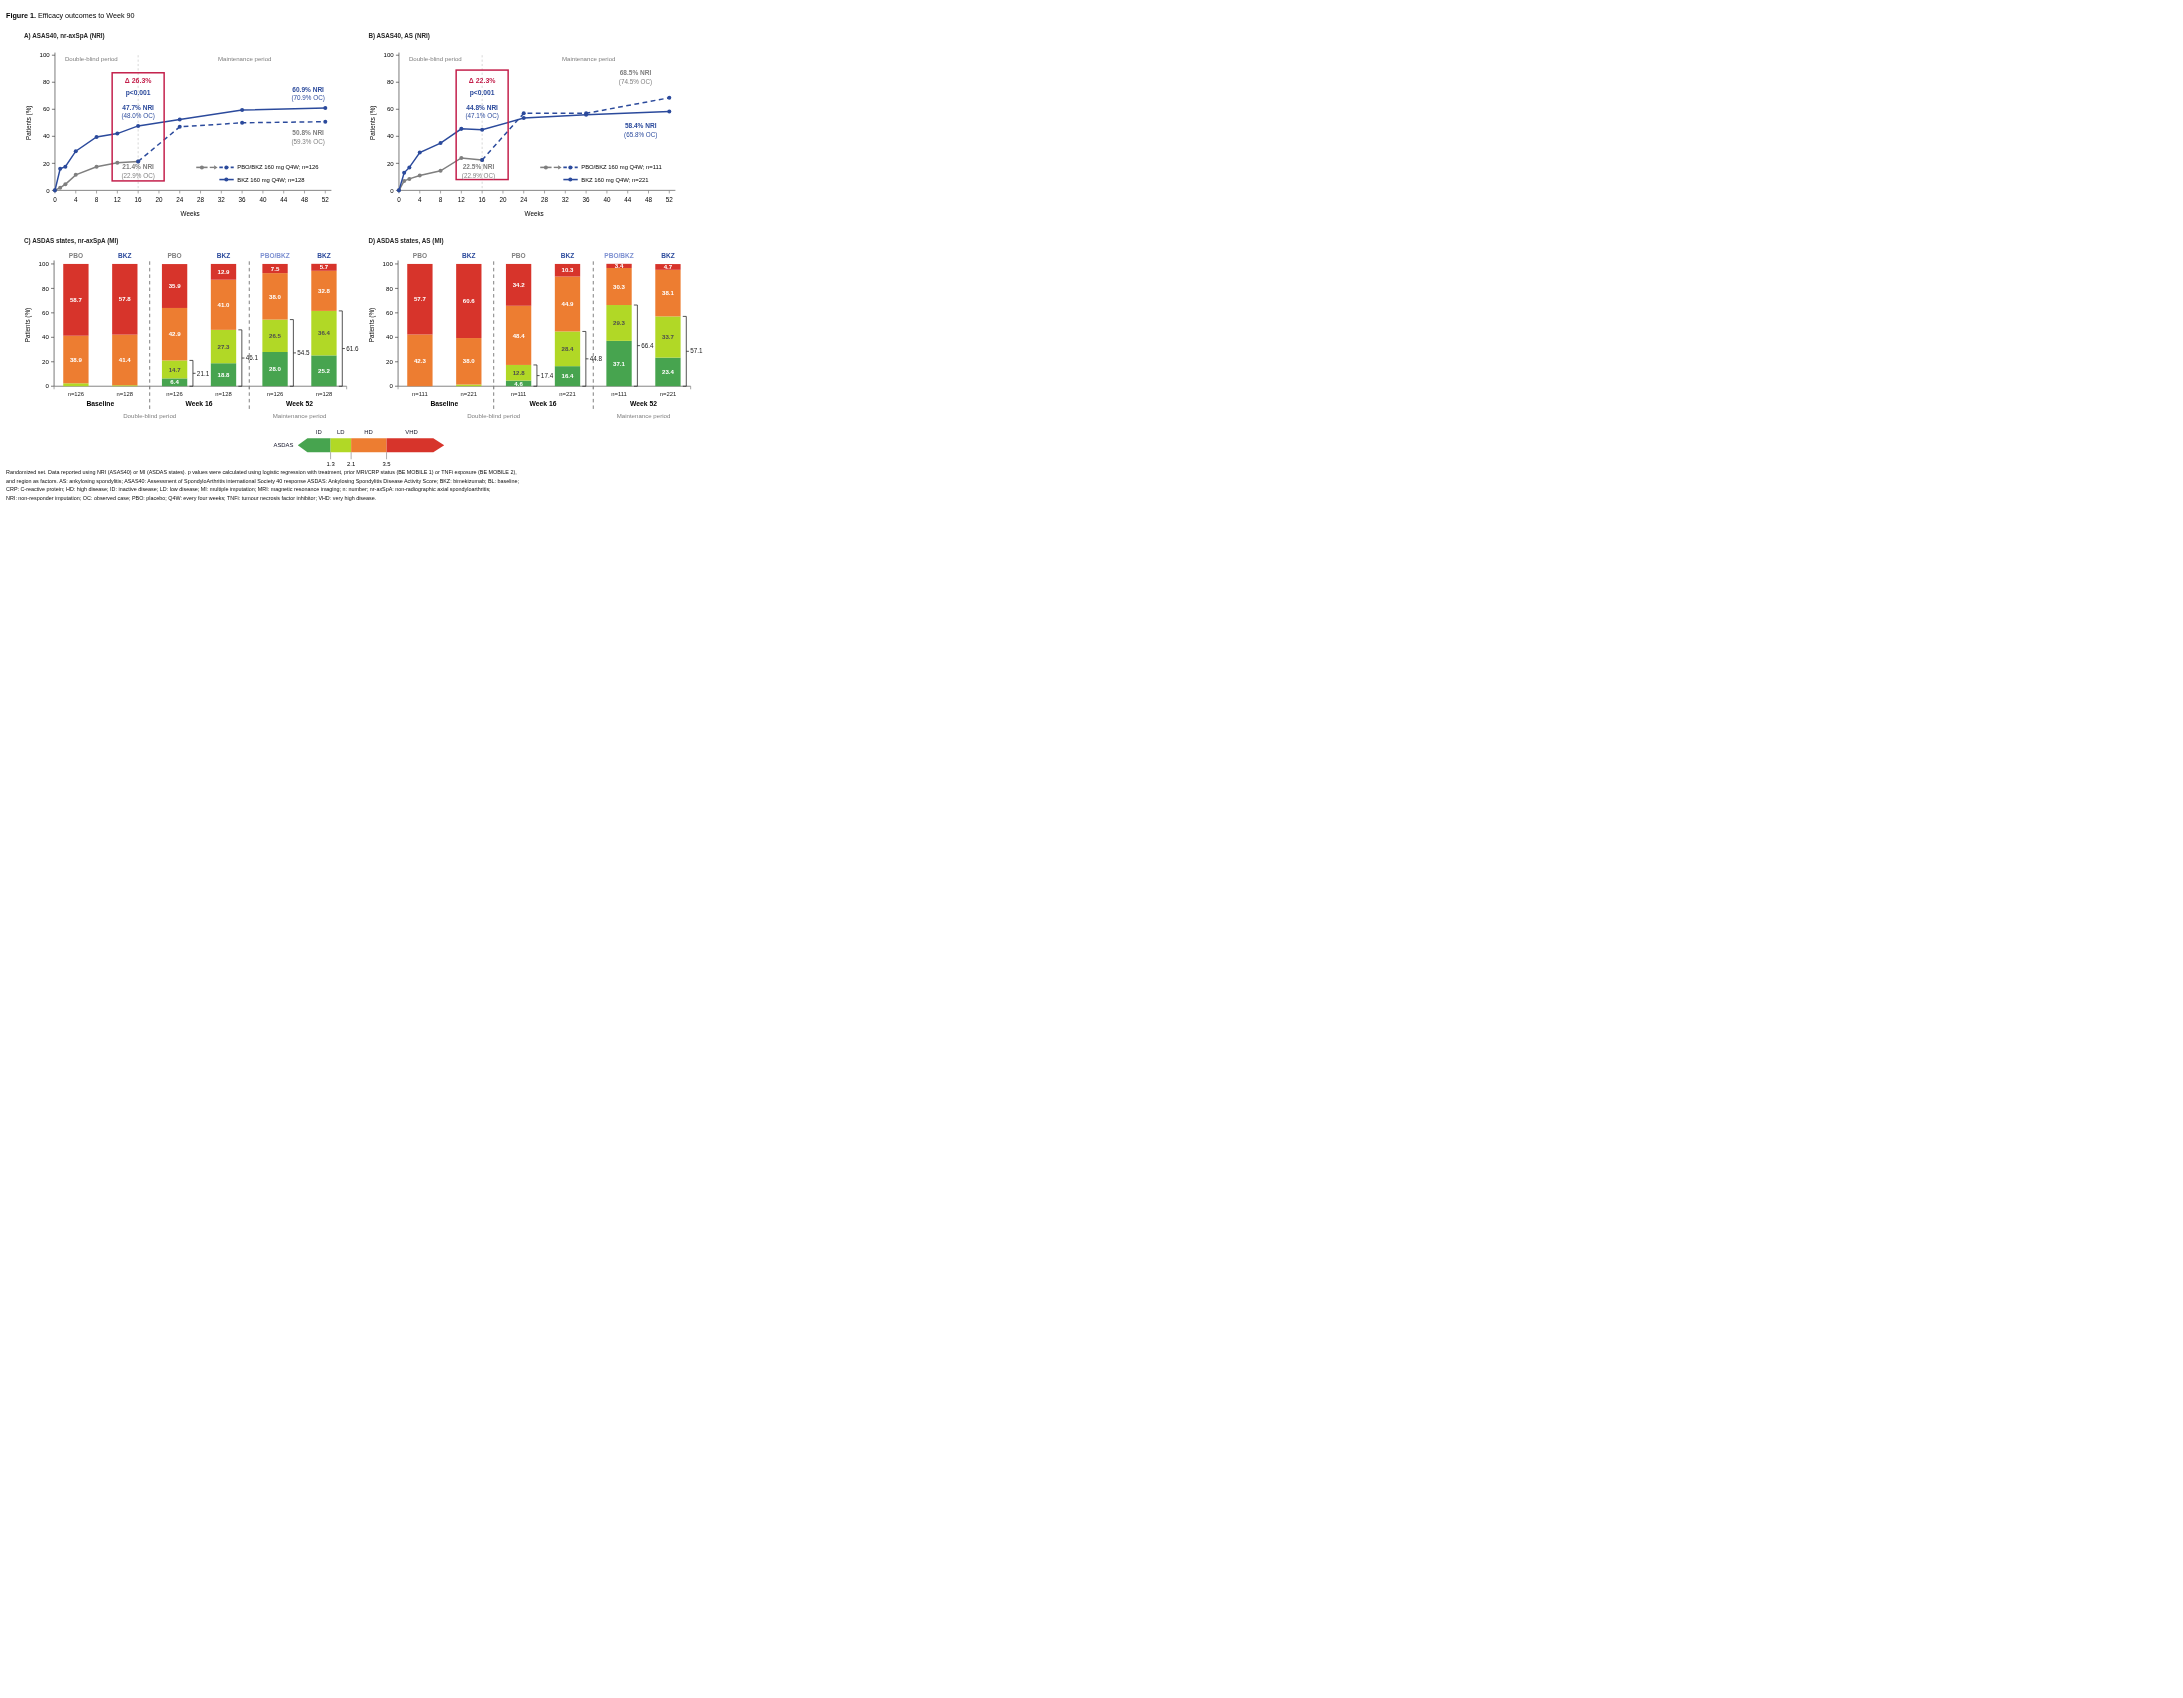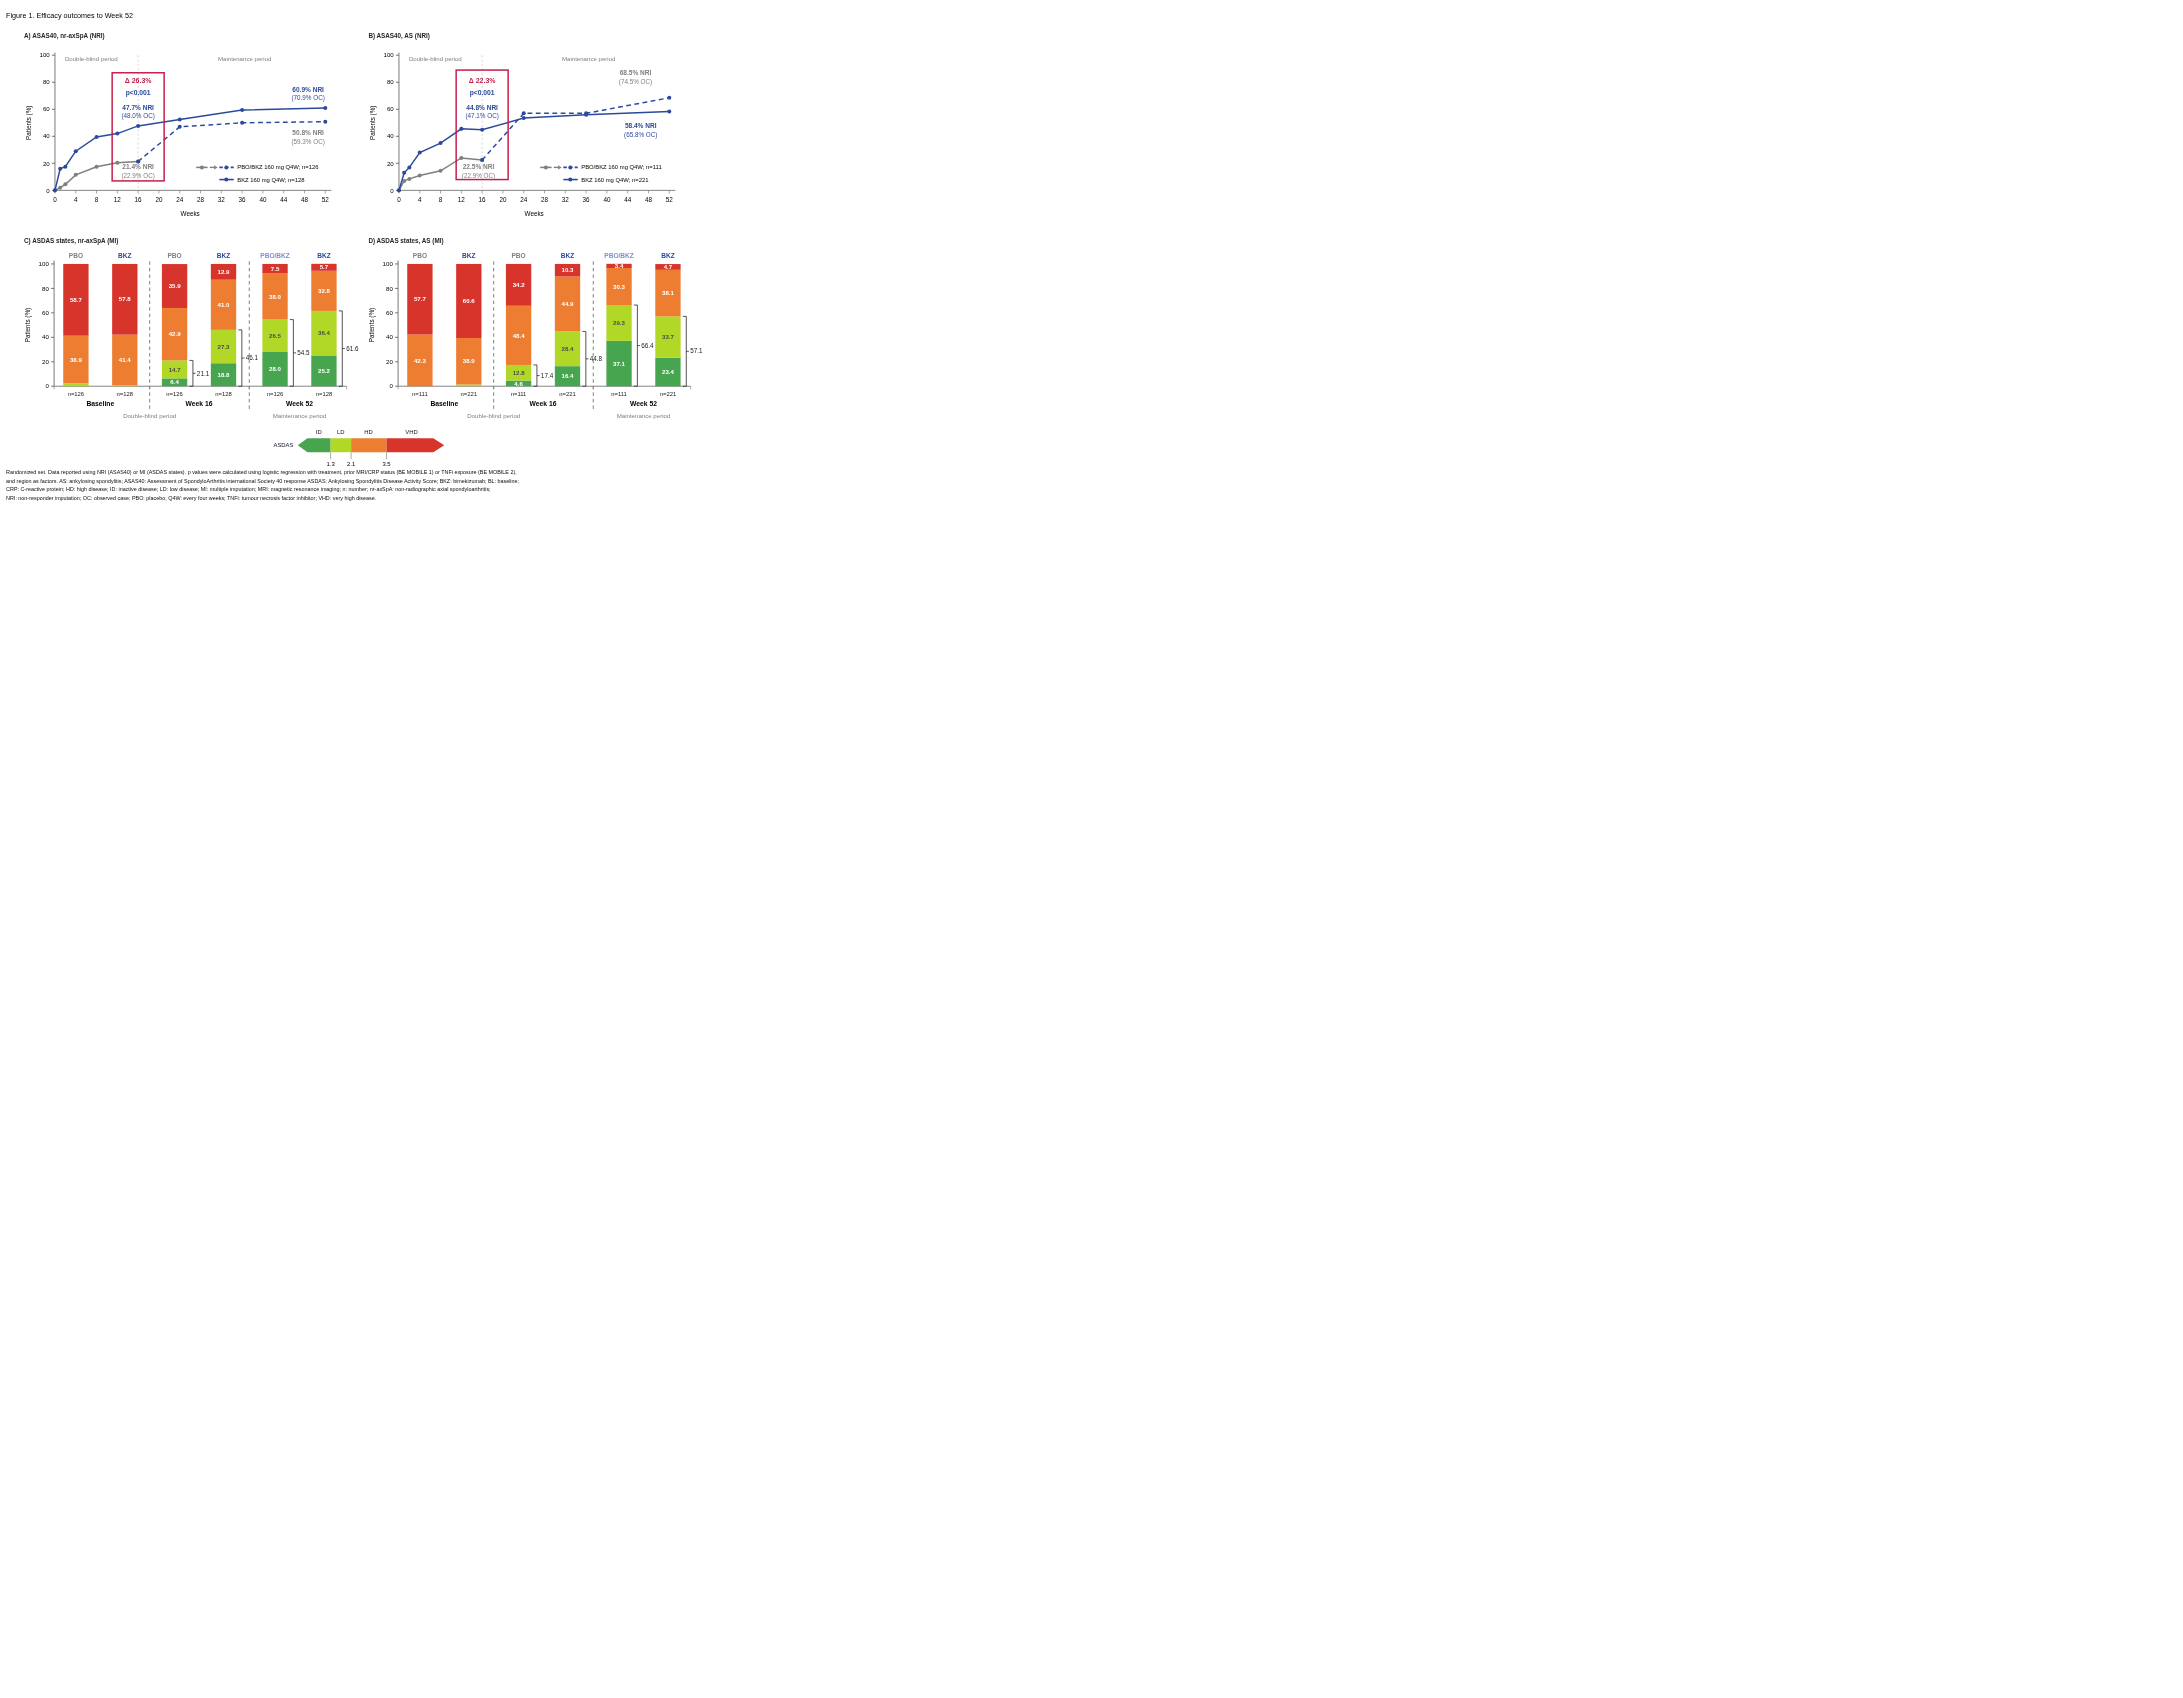--- a/index.html
+++ b/index.html
@@ -1,32 +1,32 @@
 <!DOCTYPE html>
 <html style="font-size:7px"><head>
 <meta charset="utf-8">
 <style>
   html,body{margin:0;padding:0;background:#fff;}
   body{font-family:"Liberation Sans", sans-serif;}
   .page{position:relative;width:707px;height:521px;background:#fff;overflow:hidden;}
   .fig-title{position:absolute;left:6.1px;top:10.5px;font-size:7.2px;color:#000;}
-  .fig-title .bold{font-weight:normal;}
+  .fig-title .bold{font-weight:bold;}
   .panel{position:absolute;}
   .panel-title{position:absolute;left:4.4px;top:0;font-size:6.3px;font-weight:bold;color:#262626;}
   .panel svg{position:absolute;left:0;top:11.4px;}
   svg text{font-family:"Liberation Sans", sans-serif;}
   .asdas{position:absolute;left:241px;top:425px;width:236px;height:44px;}
   .footer{position:absolute;left:6.1px;top:468px;width:696px;font-size:5.4px;line-height:1.58;color:#0d0d0d;}
 </style>
 </head>
 <body>
 
 <div class="page">
   <div class="fig-title">
-    <span class="bold">Figure 1.</span><span> Efficacy outcomes to Week 52</span>
+    <span class="bold">Figure 1.</span><span> Efficacy outcomes to Week 90</span>
   </div>
 
   <div class="panel" style="left:19.6px;top:32px;width:332px;height:199px;">
     <div class="panel-title">A) ASAS40, nr-axSpA (NRI)</div>
     <svg id="svgA" width="325" height="184" viewBox="0 0 745 422">
         <line x1="270.7692307692308" y1="28" x2="270.7692307692308" y2="338" stroke="#bfbfbf" stroke-width="1.4" stroke-dasharray="5 5"></line>
         <line x1="80" y1="22" x2="80" y2="338" stroke="#404040" stroke-width="1.6"></line>
         <line x1="78" y1="338" x2="714" y2="338" stroke="#808080" stroke-width="2.2"></line>
         <line x1="73" y1="338" x2="80" y2="338" stroke="#404040" stroke-width="1.6"></line>
         <text x="68" y="343" fill="#000" font-size="14" font-weight="normal" text-anchor="end">0</text>

